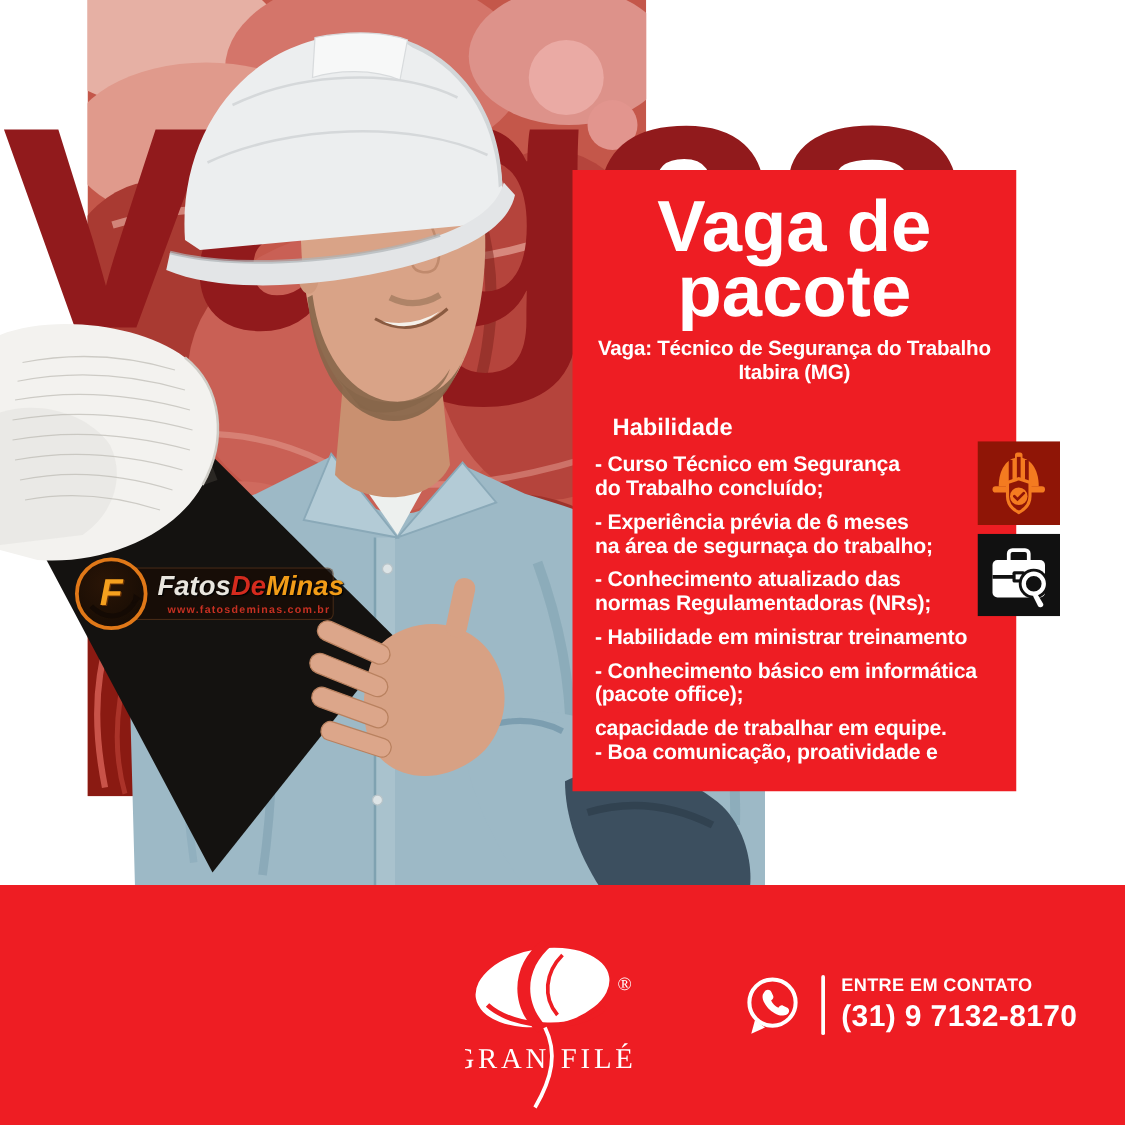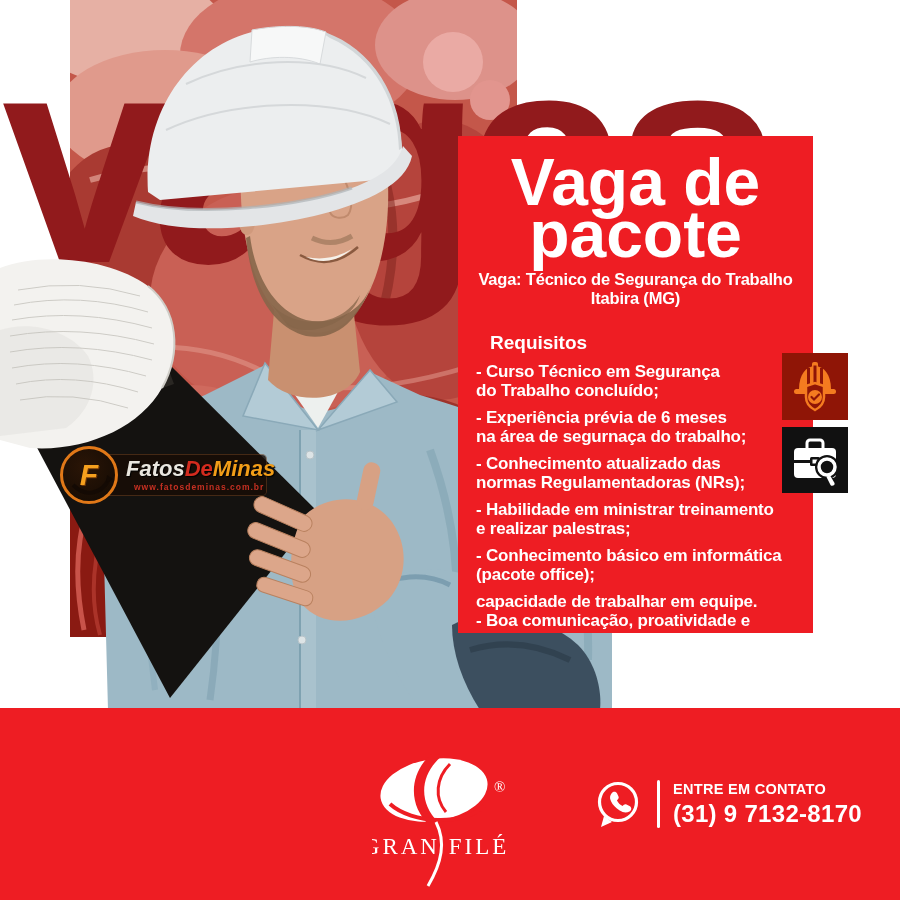--- a/index.html
+++ b/index.html
@@ -33,21 +33,21 @@
   .wm-badge{position:absolute;left:0;top:0;width:52px;height:52px;border-radius:50%;
             background:radial-gradient(circle at 40% 35%,#2a1506,#120a04);border:3px solid #e07818;
             display:flex;align-items:center;justify-content:center;}
   .wm-f{font-style:italic;font-weight:bold;font-size:30px;color:#f5a01e;text-shadow:1px 1px 0 #6b3407;
         position:relative;z-index:1;}
   .wm-swoosh{position:absolute;left:0;top:0;}
 
   
   .panel{position:absolute;left:458px;top:136px;width:355px;height:497px;background:var(--red);
          color:#fff;z-index:5;box-sizing:border-box;}
-  .panel-title{margin:20px 6px 0;text-align:center;font-size:66px;line-height:52px;font-weight:bold;}
+  .panel-title{margin:20px 6px 0;text-align:center;font-size:58px;line-height:52px;font-weight:bold;}
   .panel-title span{display:block;}
   .panel-sub{margin-top:10px;text-align:center;font-size:16.5px;font-weight:bold;line-height:19px;
              letter-spacing:-.2px;}
   .panel-sub span{display:block;}
   .req-heading{margin:24px 0 8px 32px;font-size:19px;font-weight:bold;}
   .req-list{margin:0;padding:0 8px 0 18px;list-style:none;font-size:17px;font-weight:bold;
             line-height:19px;letter-spacing:-.2px;}
   .req-list li{margin-bottom:8px;}
   .req-list span{display:block;}
 
@@ -199,37 +199,36 @@
 
   <section class="panel">
     <h1 class="panel-title">
       <span>Vaga de</span>
       <span>pacote</span>
     </h1>
     <div class="panel-sub">
       <span>Vaga: Técnico de Segurança do Trabalho</span>
       <span>Itabira (MG)</span>
     </div>
-    <div class="req-heading">Requisitos</div>
+    <div class="req-heading">Habilidade</div>
     <ul class="req-list">
       <li>
         <span>- Curso Técnico em Segurança</span>
         <span>do Trabalho concluído;</span>
       </li>
       <li>
         <span>- Experiência prévia de 6 meses</span>
         <span>na área de segurnaça do trabalho;</span>
       </li>
       <li>
         <span>- Conhecimento atualizado das</span>
         <span>normas Regulamentadoras (NRs);</span>
       </li>
       <li>
         <span>- Habilidade em ministrar treinamento</span>
-        <span>e realizar palestras;</span>
       </li>
       <li>
         <span>- Conhecimento básico em informática</span>
         <span>(pacote office);</span>
       </li>
       <li>
         <span>capacidade de trabalhar em equipe.</span>
         <span>- Boa comunicação, proatividade e</span>
       </li>
     </ul>

